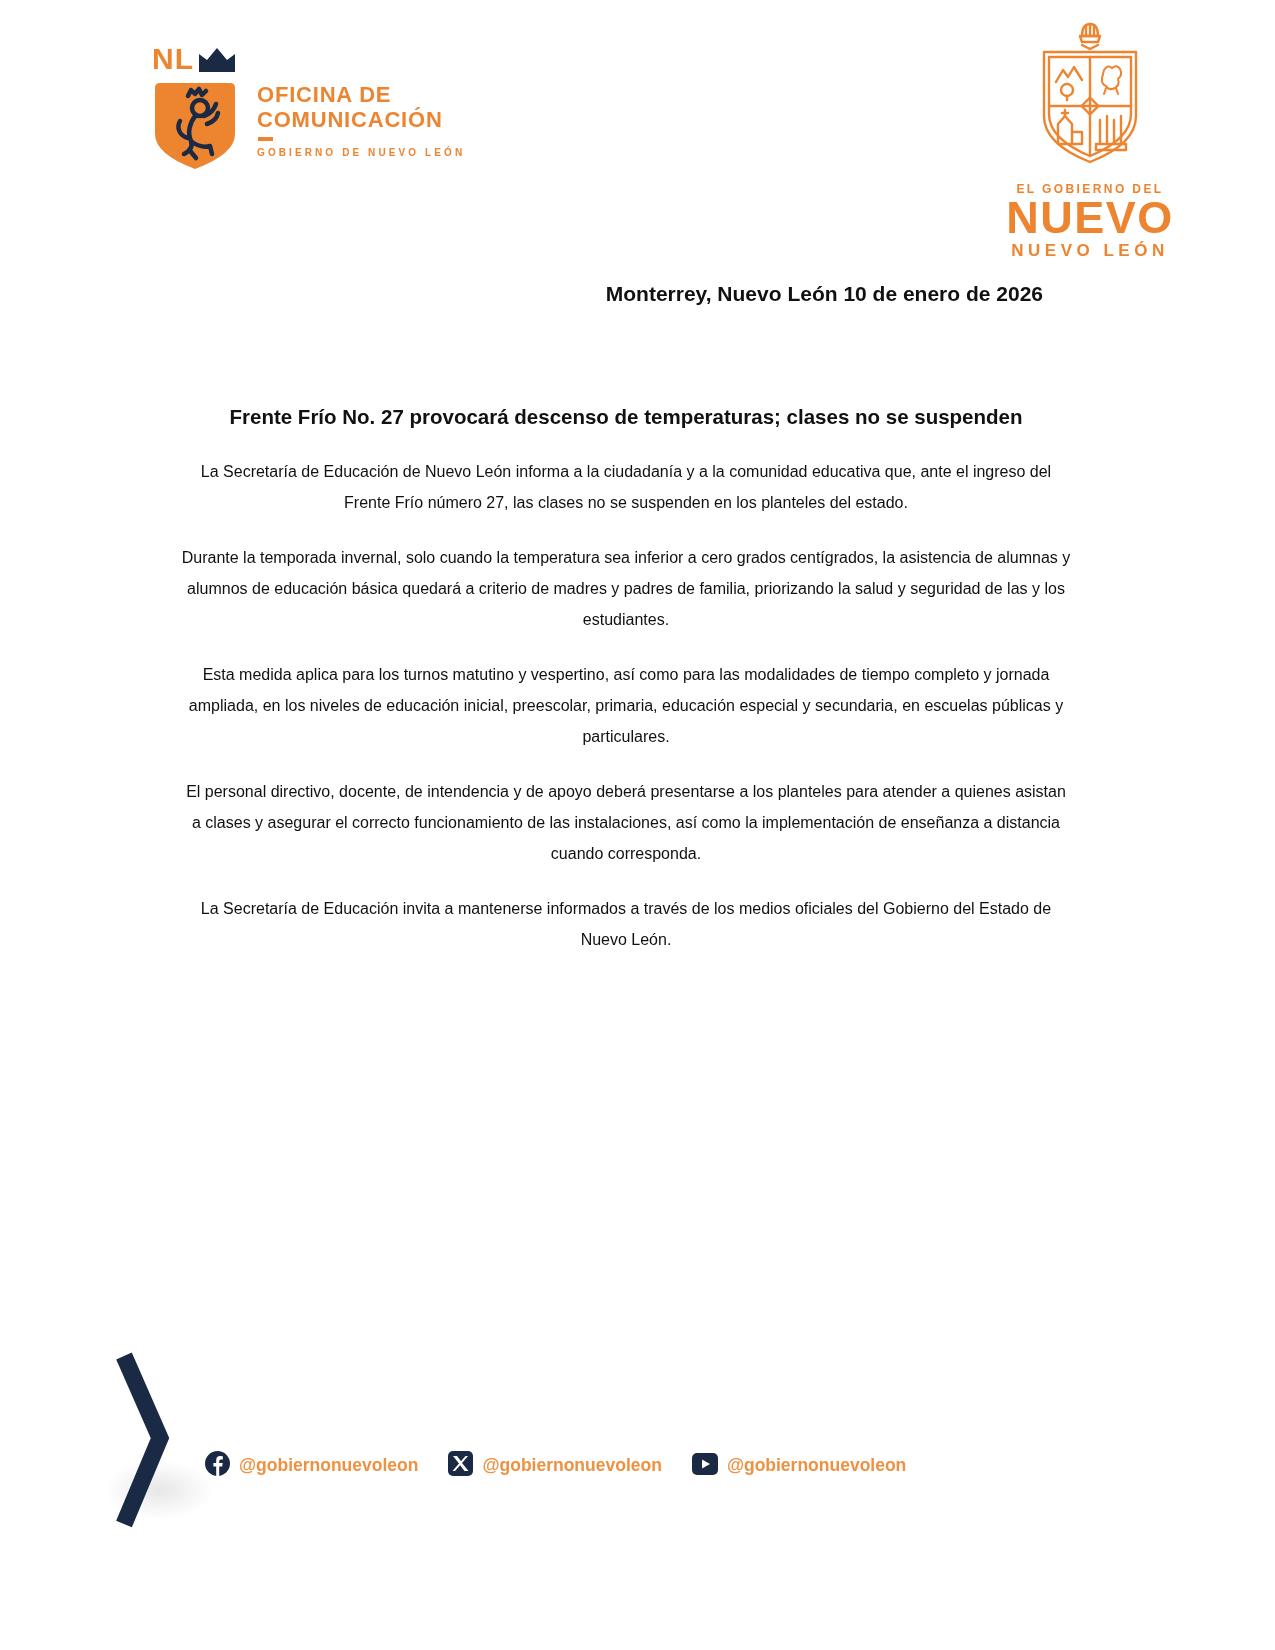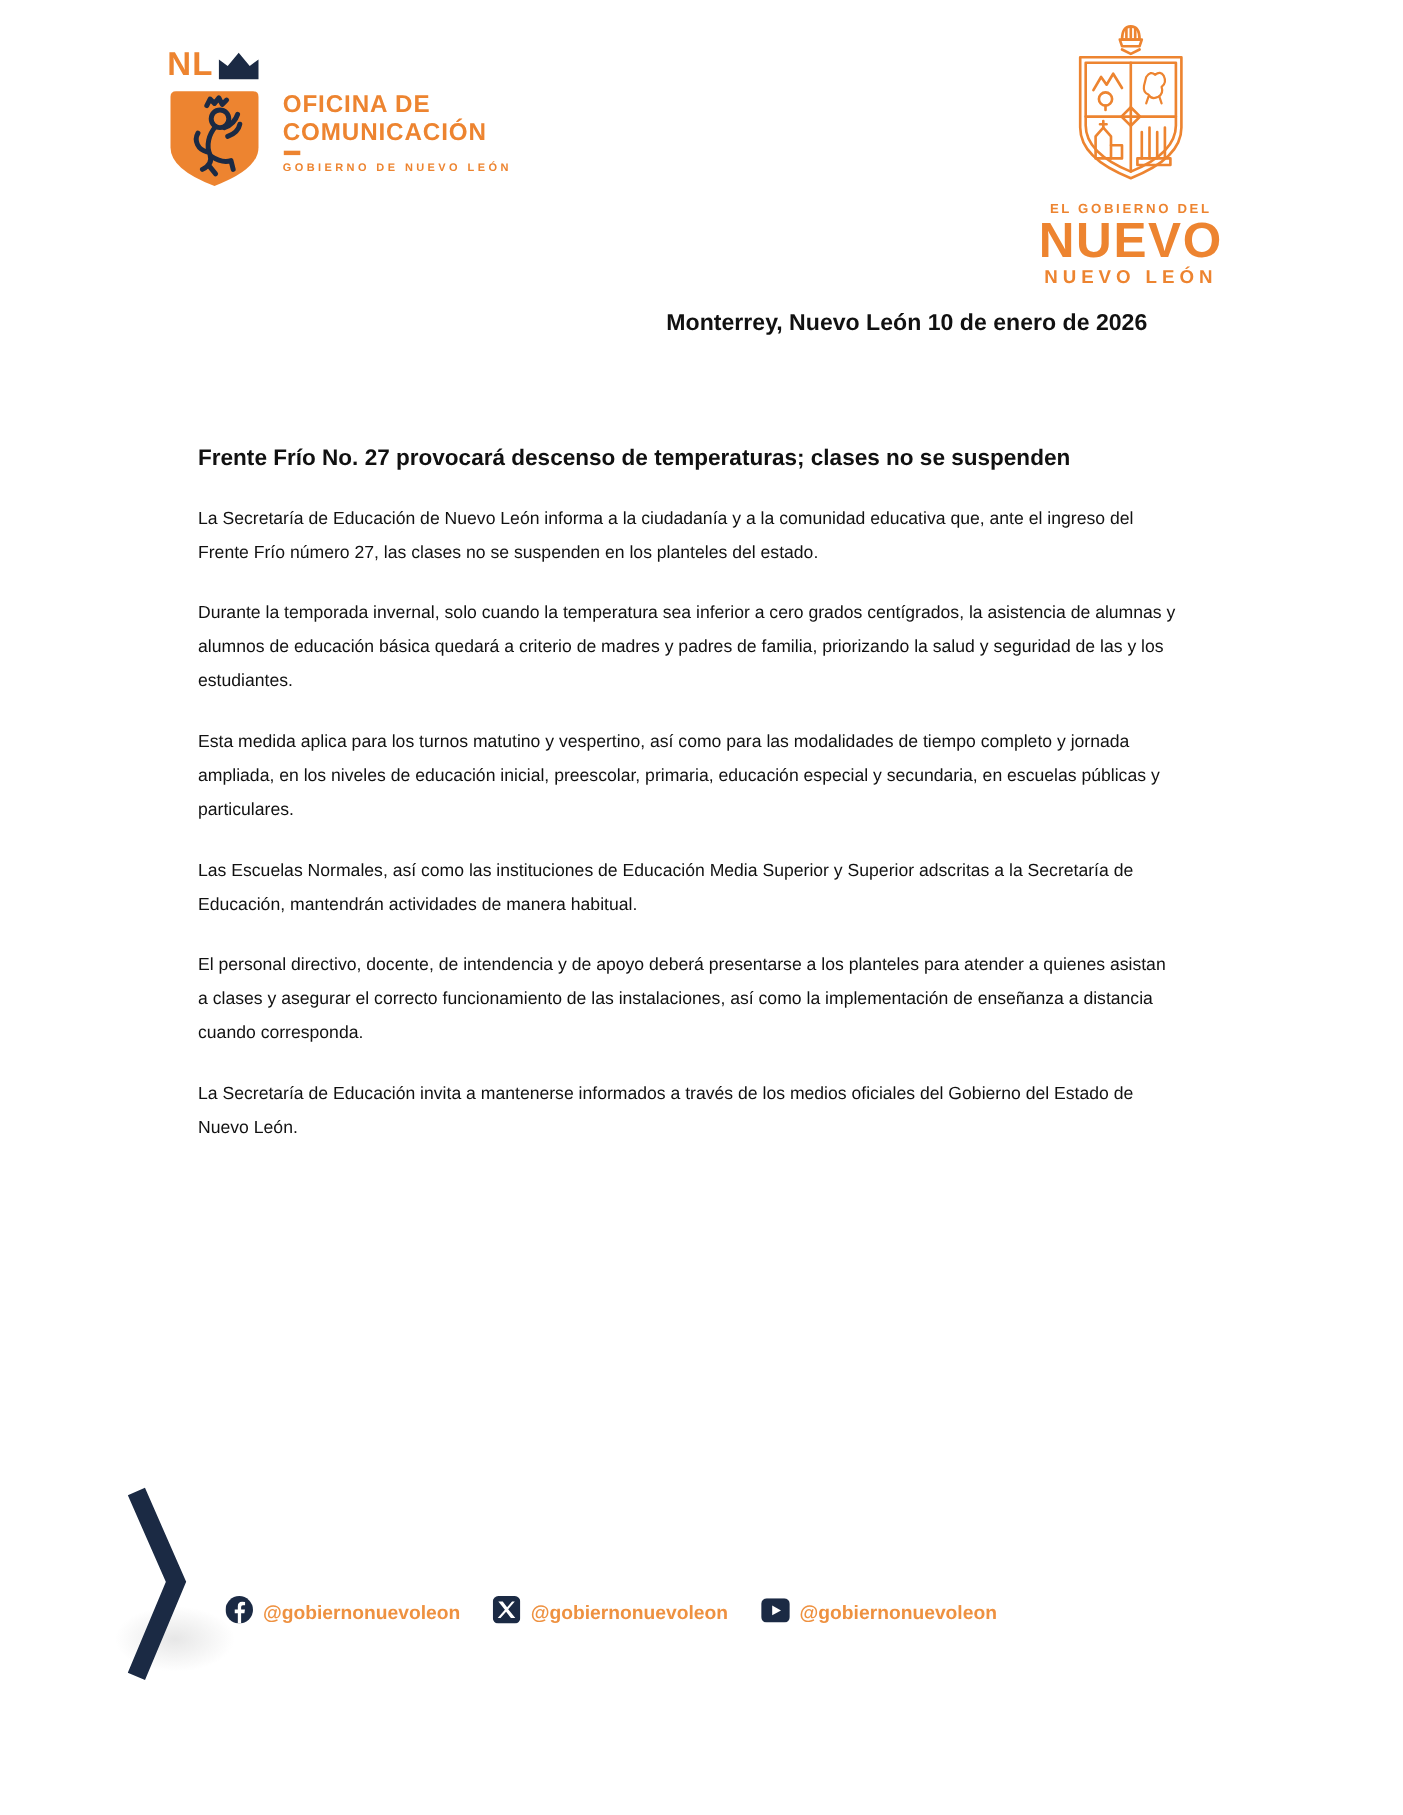--- a/index.html
+++ b/index.html
@@ -11,28 +11,28 @@
   
   .nl-mark{position:absolute;left:152px;top:44px;width:86px;}
   .nl-row{display:flex;align-items:flex-start;gap:3px;height:36px;}
   .nl-letters{font-size:30px;font-weight:800;color:#ED8430;letter-spacing:1px;line-height:30px;}
   .nl-shield{display:block;}
   .office-text{position:absolute;left:257px;top:82px;color:#ED8430;}
   .office-line{font-size:22px;font-weight:800;letter-spacing:.8px;line-height:25px;}
   .office-dash{width:15px;height:4px;background:#ED8430;margin:5px 0 6px 1px;}
   .office-sub{font-size:10px;font-weight:700;letter-spacing:3.1px;}
   
-  .state-logo{position:absolute;left:938px;top:20px;width:180px;text-align:center;color:#ED8430;}
+  .state-logo{position:absolute;left:1000px;top:20px;width:180px;text-align:center;color:#ED8430;}
   .state-tagline{font-size:12px;font-weight:700;letter-spacing:2.4px;margin-top:8px;}
   .state-big{font-size:45px;font-weight:800;letter-spacing:1.5px;line-height:44px;}
   .state-name{font-size:17px;font-weight:700;letter-spacing:4.5px;margin-top:1px;}
   
   .dateline{position:absolute;left:180px;top:282px;width:890px;text-align:right;
     padding-right:27px;box-sizing:border-box;font-size:21px;font-weight:700;}
-  .doc-body{position:absolute;left:180px;top:401px;width:892px;}
+  .doc-body{position:absolute;left:180px;top:401px;width:892px;text-align:center;}
   .doc-body h1{font-size:20.5px;font-weight:700;line-height:31px;margin:0 0 24px 0;}
   .doc-body p{font-size:16px;line-height:31px;margin:0 0 24px 0;}
   
   .footer-bracket{position:absolute;left:116px;top:1350px;}
   .footer-shadow{position:absolute;left:104px;top:1460px;width:110px;height:60px;
     background:radial-gradient(ellipse at center,rgba(120,120,120,.18),rgba(255,255,255,0) 70%);
     border-radius:50%;}
   .footer-text{position:absolute;left:205px;top:1437px;color:#EE9140;}
   .footer-line{font-size:17.5px;font-weight:700;line-height:22px;margin-bottom:10px;letter-spacing:.2px;}
   .social-row{display:flex;align-items:center;gap:30px;margin-top:14px;}
@@ -111,21 +111,20 @@
   <div class="state-name">NUEVO LEÓN</div>
 </div>
 
 <div class="dateline">Monterrey, Nuevo León 10 de enero de 2026</div>
 
 <div class="doc-body">
   <h1>Frente Frío No. 27 provocará descenso de temperaturas; clases no se suspenden</h1>
   <p>La Secretaría de Educación de Nuevo León informa a la ciudadanía y a la comunidad educativa que, ante el ingreso del Frente Frío número 27, las clases no se suspenden en los planteles del estado.</p>
   <p>Durante la temporada invernal, solo cuando la temperatura sea inferior a cero grados centígrados, la asistencia de alumnas y alumnos de educación básica quedará a criterio de madres y padres de familia, priorizando la salud y seguridad de las y los estudiantes.</p>
   <p>Esta medida aplica para los turnos matutino y vespertino, así como para las modalidades de tiempo completo y jornada ampliada, en los niveles de educación inicial, preescolar, primaria, educación especial y secundaria, en escuelas públicas y particulares.</p>
-  <p>Las Escuelas Normales, así como las instituciones de Educación Media Superior y Superior adscritas a la Secretaría de Educación, mantendrán actividades de manera habitual.</p>
   <p>El personal directivo, docente, de intendencia y de apoyo deberá presentarse a los planteles para atender a quienes asistan a clases y asegurar el correcto funcionamiento de las instalaciones, así como la implementación de enseñanza a distancia cuando corresponda.</p>
   <p>La Secretaría de Educación invita a mantenerse informados a través de los medios oficiales del Gobierno del Estado de Nuevo León.</p>
 </div>
 
 <div class="footer-shadow"></div>
 <div class="footer-bracket">
   <svg width="56" height="180" viewBox="0 0 56 180">
     <polyline points="8,6 44,88 8,174" fill="none" stroke="#1B2A44" stroke-width="17" stroke-linecap="butt" stroke-linejoin="miter"></polyline>
   </svg>
 </div>

